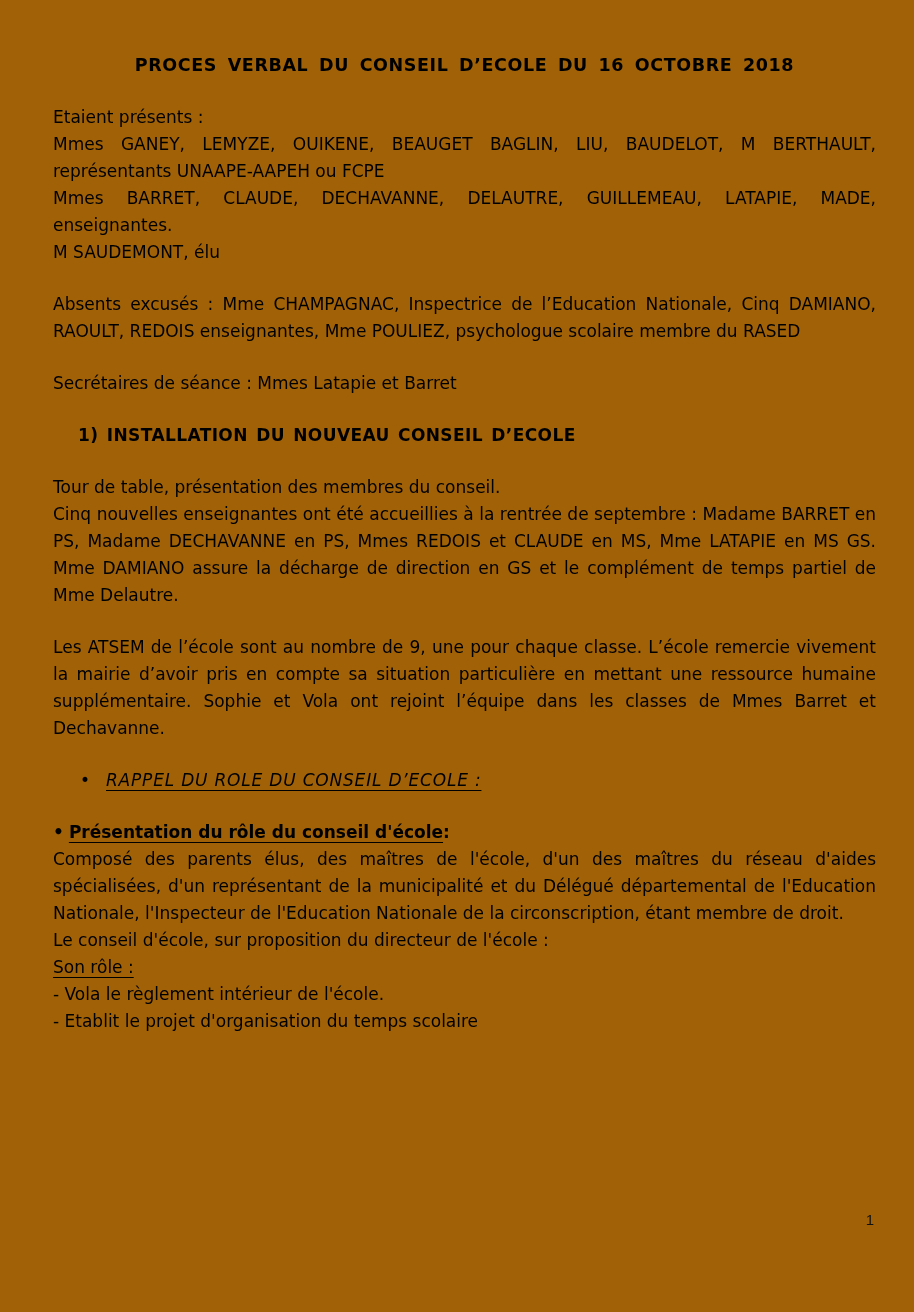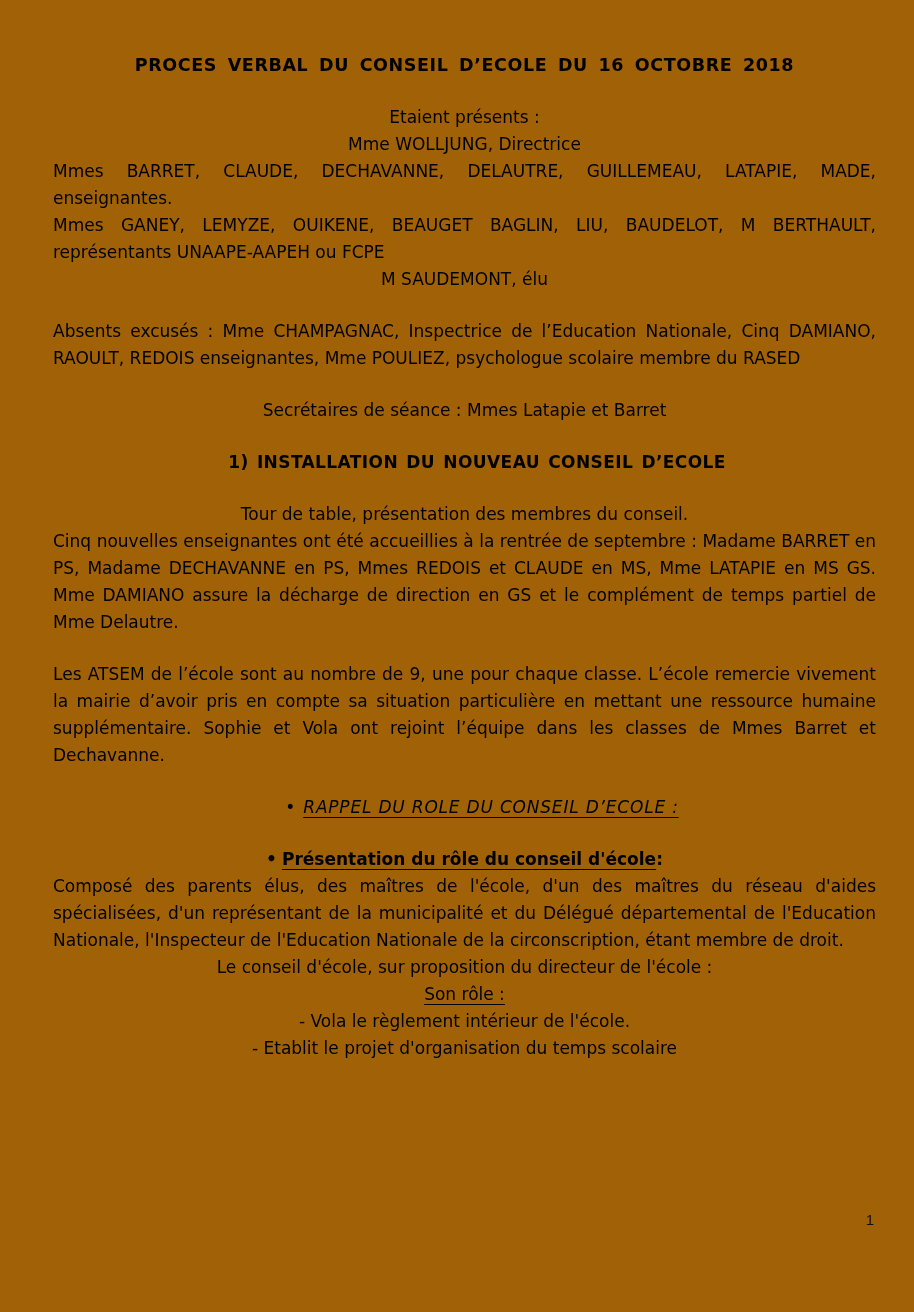--- a/index.html
+++ b/index.html
@@ -21,21 +21,21 @@
   .title {
     font-size: 17.5px;
     font-weight: bold;
     text-align: center;
     letter-spacing: 0.6px;
     word-spacing: 4px;
     margin: 0;
     line-height: 27px;
   }
 
-  p { margin: 0; text-align: center; }
+  p { margin: 0; }
 
   .justify { text-align: justify; text-align-last: left; }
   .biggap  { margin-top: 25px; }
 
   .h1 {
     font-weight: bold;
     margin-left: 25px;
     letter-spacing: 0.4px;
     word-spacing: 2px;
   }
@@ -62,23 +62,22 @@
 </style>
 </head>
 <body>
 
 <div class="page">
 
   <h1 class="title">PROCES VERBAL DU CONSEIL D’ECOLE DU 16 OCTOBRE 2018</h1>
 
   <div class="biggap">
     <p>Etaient présents :</p>
-    <p>Mme WOLLJUNG, Directrice</p>
+    <p class="justify">Mmes GANEY, LEMYZE, OUIKENE, BEAUGET BAGLIN, LIU, BAUDELOT, M BERTHAULT, représentants UNAAPE-AAPEH ou FCPE</p>
     <p class="justify">Mmes BARRET, CLAUDE, DECHAVANNE, DELAUTRE, GUILLEMEAU, LATAPIE, MADE, enseignantes.</p>
-    <p class="justify">Mmes GANEY, LEMYZE, OUIKENE, BEAUGET BAGLIN, LIU, BAUDELOT, M BERTHAULT, représentants UNAAPE-AAPEH ou FCPE</p>
     <p>M SAUDEMONT, élu</p>
   </div>
 
   <p class="justify biggap">Absents excusés : Mme CHAMPAGNAC, Inspectrice de l’Education Nationale, Cinq DAMIANO, RAOULT, REDOIS enseignantes, Mme POULIEZ, psychologue scolaire membre du RASED</p>
 
   <p class="biggap">Secrétaires de séance : Mmes Latapie et Barret</p>
 
   <p class="biggap h1">1) INSTALLATION DU NOUVEAU CONSEIL D’ECOLE</p>
 
   <div class="biggap">

